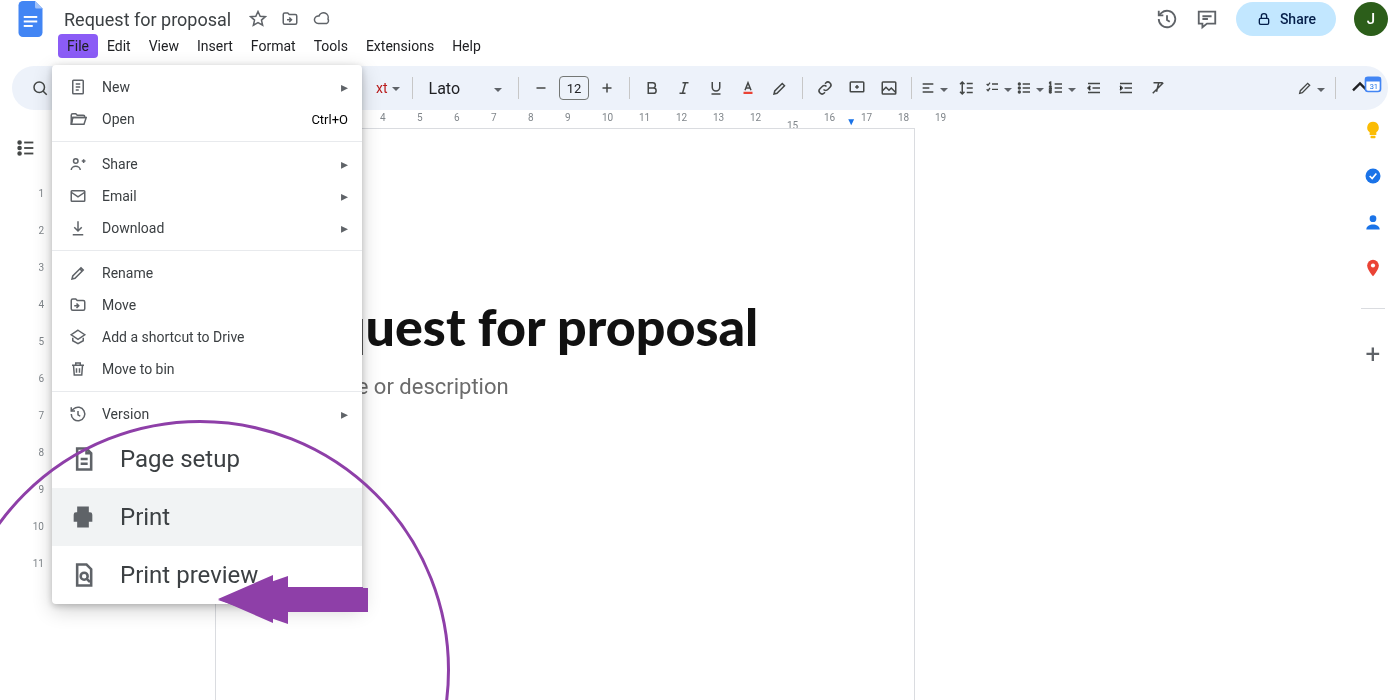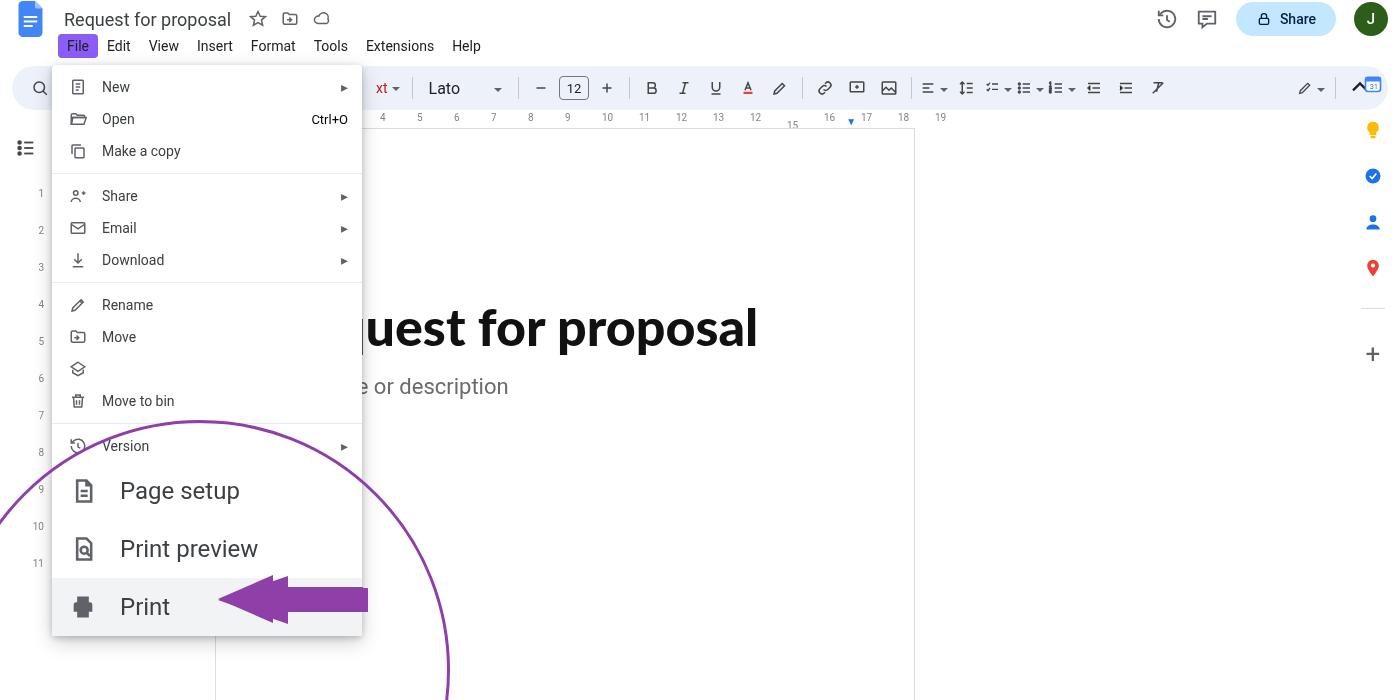--- a/index.html
+++ b/index.html
@@ -407,29 +407,20 @@
     <div class="dd-row">
       <span class="dd-ico">
         <svg viewBox="0 0 24 24" fill="none" stroke="currentColor" stroke-width="2">
           <path d="M3 7a2 2 0 0 1 2-2h4l2 2h8a2 2 0 0 1 2 2v1H5l-2 9V7z"></path>
           <path d="M5 10h18l-3 9H3l2-9z"></path>
         </svg>
       </span>
       <span class="dd-label">Open</span>
       <span class="dd-hint">Ctrl+O</span>
     </div>
-    <div class="dd-row">
-      <span class="dd-ico">
-        <svg viewBox="0 0 24 24" fill="none" stroke="currentColor" stroke-width="2">
-          <rect x="8" y="8" width="12" height="13" rx="1"></rect>
-          <path d="M4 16V5a1 1 0 0 1 1-1h11"></path>
-        </svg>
-      </span>
-      <span class="dd-label">Make a copy</span>
-    </div>
     <div class="dd-sep"></div>
     <div class="dd-row">
       <span class="dd-ico">
         <svg viewBox="0 0 24 24" fill="none" stroke="currentColor" stroke-width="2">
           <circle cx="9" cy="8" r="3"></circle>
           <path d="M3 20c0-3 3-5 6-5s6 2 6 5"></path>
           <path d="M17 8h5M19.5 5.5v5"></path>
         </svg>
       </span>
       <span class="dd-label">Share</span>
@@ -472,20 +463,21 @@
       </span>
       <span class="dd-label">Move</span>
     </div>
     <div class="dd-row">
       <span class="dd-ico">
         <svg viewBox="0 0 24 24" fill="none" stroke="currentColor" stroke-width="2">
           <path d="M12 3l9 6-9 6-9-6 9-6z"></path>
           <path d="M5 13v4l7 4 7-4v-4"></path>
         </svg>
       </span>
+      <span class="dd-label">Add a shortcut to Drive</span>
     </div>
     <div class="dd-row">
       <span class="dd-ico">
         <svg viewBox="0 0 24 24" fill="none" stroke="currentColor" stroke-width="2">
           <path d="M4 7h16M9 7V4h6v3M6 7l1 13h10l1-13M10 11v6M14 11v6"></path>
         </svg>
       </span>
       <span class="dd-label">Move to bin</span>
     </div>
     <div class="dd-sep"></div>
@@ -503,37 +495,37 @@
     <div class="dd-row big">
       <span class="dd-ico">
         <svg viewBox="0 0 24 24" fill="none" stroke="currentColor" stroke-width="2.2">
           <path d="M7 3h8l4 4v14H7V3z"></path>
           <path d="M15 3v4h4"></path>
           <path d="M10 12h6M10 16h6"></path>
         </svg>
       </span>
       <span class="dd-label">Page setup</span>
     </div>
+    <div class="dd-row big highlight">
+      <span class="dd-ico">
+        <svg viewBox="0 0 24 24" fill="currentColor">
+          <path d="M7 3h10v5H7V3zm-3 7a2 2 0 0 1 2-2h12a2 2 0 0 1 2 2v6h-3v5H7v-5H4v-6zm5 5h6v4H9v-4z"></path>
+        </svg>
+      </span>
+      <span class="dd-label">Print</span>
+    </div>
     <div class="dd-row big">
       <span class="dd-ico">
         <svg viewBox="0 0 24 24" fill="none" stroke="currentColor" stroke-width="2.2">
           <path d="M7 3h8l4 4v14H7V3z"></path>
           <circle cx="13" cy="13" r="3"></circle>
           <path d="M15.5 15.5L18 18"></path>
         </svg>
       </span>
       <span class="dd-label">Print preview</span>
-    </div>
-    <div class="dd-row big highlight">
-      <span class="dd-ico">
-        <svg viewBox="0 0 24 24" fill="currentColor">
-          <path d="M7 3h10v5H7V3zm-3 7a2 2 0 0 1 2-2h12a2 2 0 0 1 2 2v6h-3v5H7v-5H4v-6zm5 5h6v4H9v-4z"></path>
-        </svg>
-      </span>
-      <span class="dd-label">Print</span>
     </div>
   </div>
 
 <div class="anno-circle"></div>
 <div class="anno-arrow">
   <svg width="150" height="50" viewBox="0 0 150 50">
       <path fill="#8e3fa8" d="M150 12H70v24h80V12zM70 0L0 24l70 24V0z" transform="translate(0 1) scale(1 1)"></path>
   <path fill="#8e3fa8" d="M55 0 L0 24 L55 48 L55 36 L145 36 L145 12 L55 12 Z"></path>
     </svg>
 </div>

